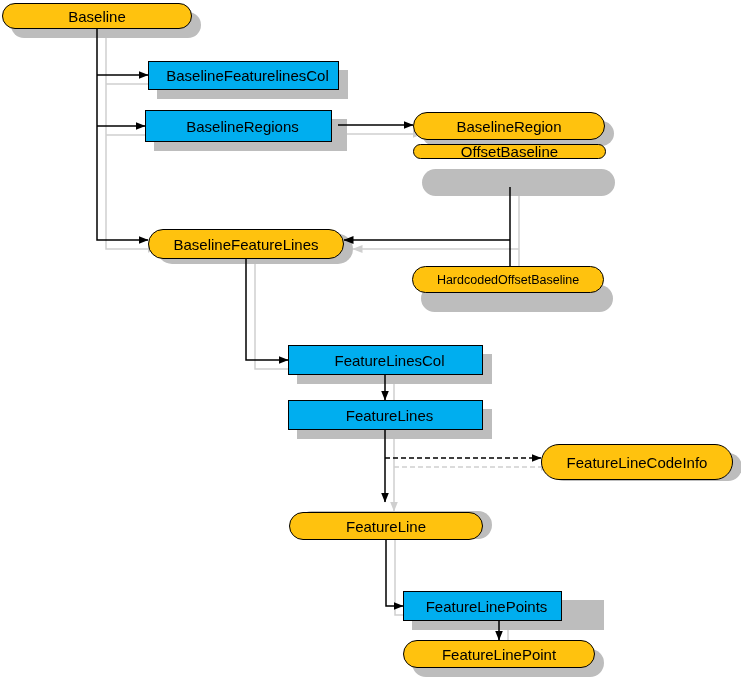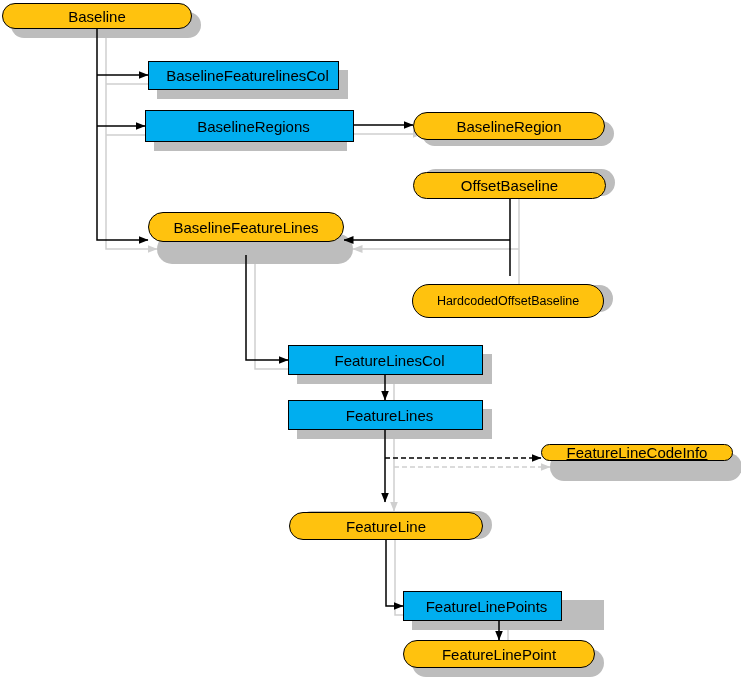--- a/index.html
+++ b/index.html
@@ -95,25 +95,25 @@
       <path d="M385,375 V400" marker-end="url(#ab)"></path>
       <path d="M385,430 V502" marker-end="url(#ab)"></path>
       <path d="M385,458 H541" class="dash" marker-end="url(#ab)"></path>
       <path d="M386,530 V606 H403" marker-end="url(#ab)"></path>
       <path d="M499,621 V640" marker-end="url(#ab)"></path>
     </g>
   </svg>
 
   <div class="node pill" style="left:2px;   top:3px;   width:190px; height:26px;">Baseline</div>
   <div class="node box" style="left:148px; top:61px;  width:191px; height:29px;">BaselineFeaturelinesCol</div>
-  <div class="node box" style="left:145px; top:110px; width:209px; height:32px;">BaselineRegions</div>
+  <div class="node box" style="left:145px; top:110px; width:187px; height:32px;">BaselineRegions</div>
   <div class="node pill" style="left:413px; top:112px; width:192px; height:28px;">BaselineRegion</div>
-  <div class="node pill" style="left:413px; top:172px; width:193px; height:27px;">OffsetBaseline</div>
-  <div class="node pill" style="left:148px; top:212px; width:196px; height:30px;">BaselineFeatureLines</div>
-  <div class="node pill fs-sm" style="left:412px; top:284px; width:192px; height:34px;">HardcodedOffsetBaseline</div>
+  <div class="node pill" style="left:413px; top:144px; width:193px; height:15px;">OffsetBaseline</div>
+  <div class="node pill" style="left:148px; top:229px; width:196px; height:30px;">BaselineFeatureLines</div>
+  <div class="node pill fs-sm" style="left:412px; top:266px; width:192px; height:27px;">HardcodedOffsetBaseline</div>
   <div class="node box" style="left:288px; top:345px; width:195px; height:30px;">FeatureLinesCol</div>
   <div class="node box" style="left:288px; top:400px; width:195px; height:30px;">FeatureLines</div>
-  <div class="node pill" style="left:541px; top:444px; width:192px; height:17px;text-decoration:underline;">FeatureLineCodeInfo</div>
+  <div class="node pill" style="left:541px; top:444px; width:192px; height:36px;">FeatureLineCodeInfo</div>
   <div class="node pill" style="left:289px; top:502px; width:194px; height:28px;margin-top:10px;">FeatureLine</div>
   <div class="node box" style="left:403px; top:591px; width:159px; height:30px;">FeatureLinePoints</div>
   <div class="node pill" style="left:403px; top:640px; width:192px; height:28px;">FeatureLinePoint</div>
 
 </div>
 
 </body></html>

